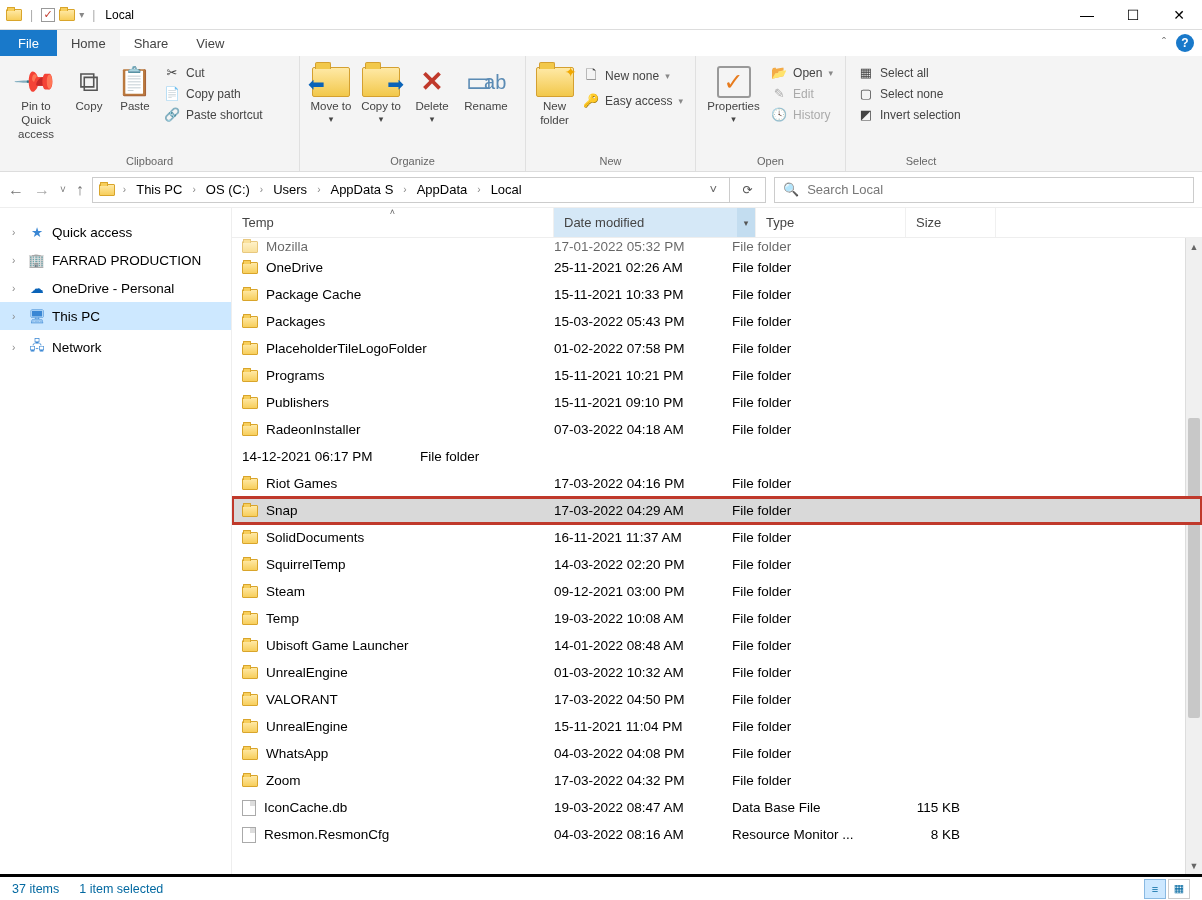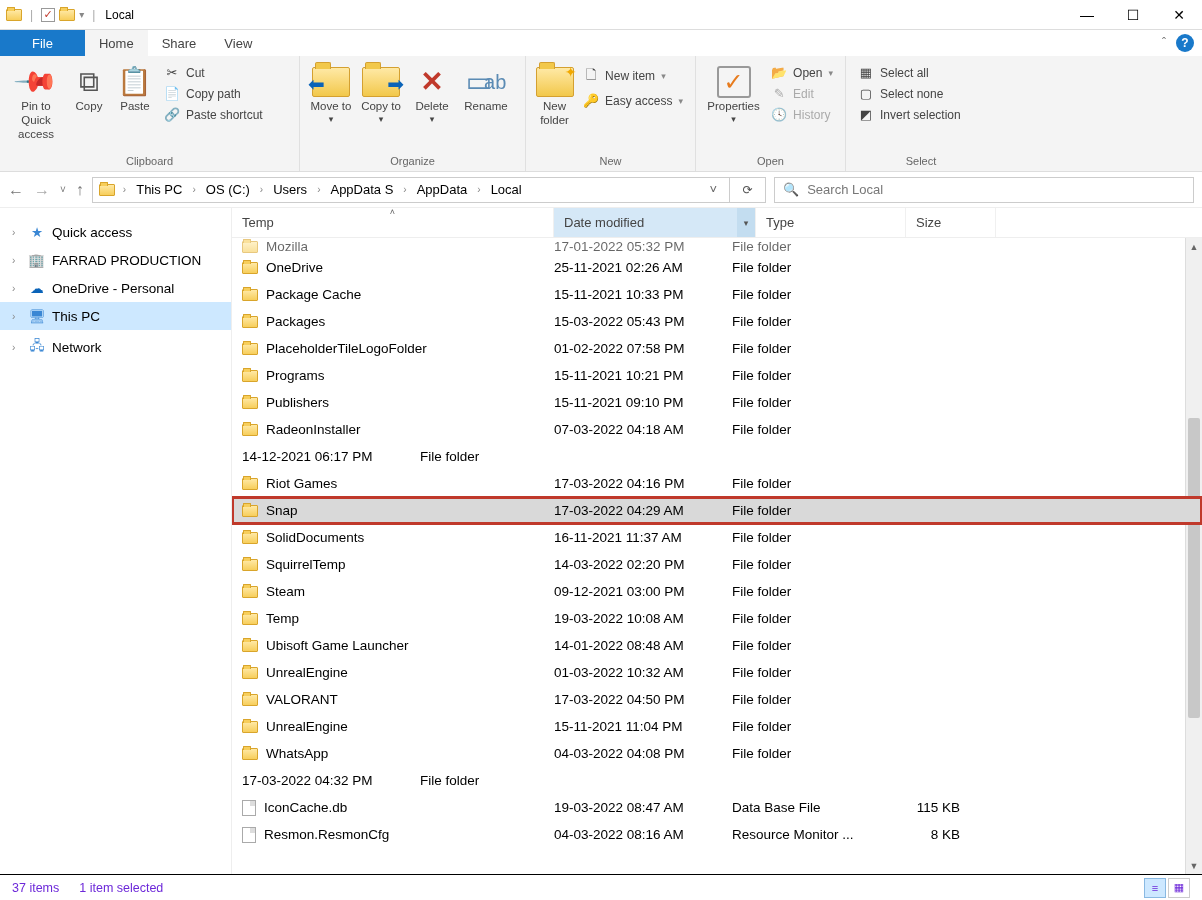--- a/index.html
+++ b/index.html
@@ -11,21 +11,21 @@
 .titlebar .qat .sep { color: #aaa; margin: 0 4px; }
 .titlebar .title { margin-left: 6px; font-size: 12px; }
 .titlebar .win-controls { margin-left: auto; display: flex; }
 .titlebar .win-controls div { width: 46px; height: 30px; display: flex; align-items: center; justify-content: center; font-size: 14px; }
 .folder-icon-sm { width: 16px; height: 12px; background: linear-gradient(#ffe9a6, #f7ce5b); border: 1px solid #d9a52b; border-radius: 1px; display: inline-block; position: relative; }
 .folder-icon-sm::before { content: ""; position: absolute; top: -3px; left: 0; width: 6px; height: 3px; background: #f7ce5b; border: 1px solid #d9a52b; border-bottom: none; border-radius: 1px 1px 0 0; }
 .check-icon { width: 14px; height: 14px; border: 1px solid #999; display: inline-flex; align-items: center; justify-content: center; color: #c0392b; font-size: 11px; }
 
 
 .ribbon-tabs { height: 26px; display: flex; align-items: stretch; background: #fff; }
-.ribbon-tabs .file-tab { background: #1979ca; color: #fff; padding: 0 32px; display: flex; align-items: center; font-size: 13px; }
+.ribbon-tabs .file-tab { background: #1979ca; color: #fff; padding: 0 18px; display: flex; align-items: center; font-size: 13px; }
 .ribbon-tabs .tab { padding: 0 14px; display: flex; align-items: center; color: #444; font-size: 13px; }
 .ribbon-tabs .tab.active { background: #f4f4f4; }
 .ribbon-tabs .right-ctrls { margin-left: auto; display: flex; align-items: center; padding-right: 8px; gap: 10px; color: #777; }
 .help-icon { width: 18px; height: 18px; background: #1979ca; color: #fff; border-radius: 50%; display: flex; align-items: center; justify-content: center; font-size: 12px; font-weight: bold; }
 
 
 .ribbon { height: 116px; background: #f4f4f4; border-bottom: 1px solid #ddd; display: flex; }
 .ribbon-group { border-right: 1px solid #e0e0e0; display: flex; flex-direction: column; }
 .ribbon-group .group-content { flex: 1; display: flex; align-items: flex-start; padding: 4px 6px; }
 .ribbon-group .group-label { text-align: center; font-size: 11px; color: #666; padding: 2px 0 4px; }
@@ -80,21 +80,21 @@
 .scrollbar-v { position: absolute; right: 0; top: 0; width: 17px; height: 100%; background: #f0f0f0; border-left: 1px solid #ddd; }
 .scrollbar-v .thumb { position: absolute; left: 2px; right: 2px; top: 180px; height: 300px; background: #c8c8c8; border-radius: 2px; }
 .scrollbar-v .arr { position: absolute; left: 0; right: 0; height: 17px; display: flex; align-items: center; justify-content: center; font-size: 9px; color: #666; }
 .scrollbar-v .arr.up { top: 0; }
 .scrollbar-v .arr.down { bottom: 0; }
 .file-icon { width: 16px; height: 12px; display: inline-block; }
 .doc-icon { width: 14px; height: 16px; border: 1px solid #aaa; background: #fff; position: relative; }
 .doc-icon::after { content: ""; position: absolute; top: 0; right: 0; width: 5px; height: 5px; background: #ddd; }
 
 
-.statusbar { height: 26px; border-top: 1px solid #000000; display: flex; align-items: center; padding: 0 12px; font-size: 12.5px; color: #6d28d9; gap: 20px; }
+.statusbar { height: 26px; border-top: 3px solid #000000; display: flex; align-items: center; padding: 0 12px; font-size: 12.5px; color: #0369a1; gap: 20px; }
 .statusbar .view-toggles { margin-left: auto; display: flex; gap: 2px; }
 .view-toggle { width: 22px; height: 20px; border: 1px solid #ccc; display: flex; align-items: center; justify-content: center; font-size: 11px; }
 .view-toggle.active { background: #cde8ff; border-color: #89b9e2; }
 .disabled { color: #aaa !important; }
 </style>
 </head>
 <body>
 
 <div class="titlebar">
   <div class="qat">
@@ -197,21 +197,21 @@
         <div class="glyph">
             <span class="folder-big" style="position:relative">
               <span style="position:absolute;top:-4px;right:-4px;color:#f2a900;font-size:14px">✦</span>
             </span>
           </div>
         <span>New folder</span>
       </div>
       <div class="small-btns">
         <div class="small-btn">
             <span class="ic">🗋</span>
-            <span>New item</span> 
+            <span>New none</span> 
             <span style="font-size:9px;color:#888">▾</span>
           </div>
         <div class="small-btn">
             <span class="ic">🔑</span>
             <span>Easy access</span> 
             <span style="font-size:9px;color:#888">▾</span>
           </div>
       </div>
     </div>
     <div class="group-label">New</div>
@@ -510,20 +510,24 @@
         <div class="file-row">
           <div class="fname">
             <span class="folder-icon-sm file-icon"></span>
             <span>WhatsApp</span>
           </div>
     <div class="fdate">04-03-2022 04:08 PM</div>
     <div class="ftype">File folder</div>
     <div class="fsize"></div>
         </div>
         <div class="file-row">
+          <div class="fname">
+            <span class="folder-icon-sm file-icon"></span>
+            <span>Zoom</span>
+          </div>
     <div class="fdate">17-03-2022 04:32 PM</div>
     <div class="ftype">File folder</div>
     <div class="fsize"></div>
         </div>
         <div class="file-row">
           <div class="fname">
             <span class="doc-icon"></span>
             <span>IconCache.db</span>
           </div>
     <div class="fdate">19-03-2022 08:47 AM</div>

